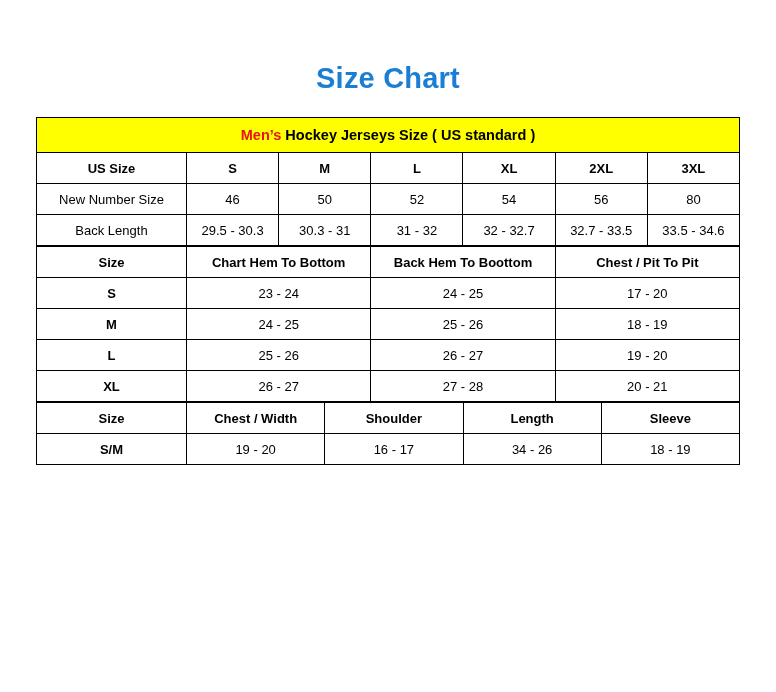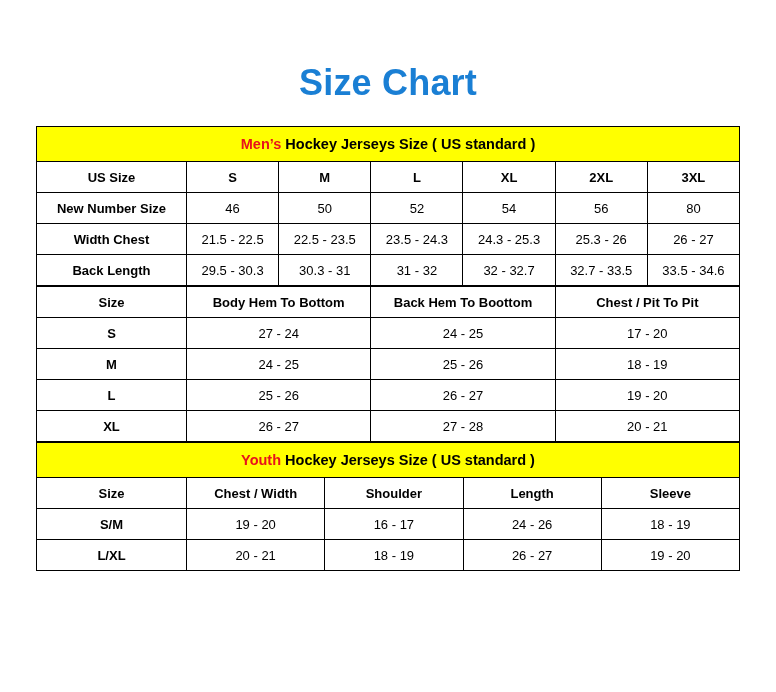--- a/index.html
+++ b/index.html
@@ -16,21 +16,21 @@
   }
   .page {
     position: relative;
     width: 776px;
     height: 692px;
     box-sizing: border-box;
   }
   .title {
     text-align: center;
     color: #1a7fd4;
-    font-size: 36px;
+    font-size: 29px;
     font-weight: bold;
     padding-top: 62px;
     letter-spacing: 0.2px;
   }
   .tables {
     margin: 22px 36px 0 36px;
   }
   table {
     border-collapse: collapse;
     width: 100%;
@@ -51,21 +51,21 @@
     font-size: 14.5px;
     padding: 7px 14px;
   }
   .band .accent {
     color: #e8131b;
   }
   .hdr td {
     font-weight: bold;
   }
   .rowlabel {
-    font-weight: bold;
+    font-weight: normal;
   }
   .bold {
     font-weight: bold;
   }
   
   .t-men col.c0 { width: 150px; }
   
   .t-women col.c0 { width: 150px; }
   
   .t-youth col.c0 { width: 150px; }
@@ -105,29 +105,20 @@
         <tr>
           <td class="rowlabel">New Number Size</td>
           <td>46</td>
           <td>50</td>
           <td>52</td>
           <td>54</td>
           <td>56</td>
           <td>80</td>
         </tr>
         <tr>
-          <td class="rowlabel">Width Chest</td>
-          <td>21.5 - 22.5</td>
-          <td>22.5 - 23.5</td>
-          <td>23.5 - 24.3</td>
-          <td>24.3 - 25.3</td>
-          <td>25.3 - 26</td>
-          <td>26 - 27</td>
-        </tr>
-        <tr>
           <td class="rowlabel">Back Length</td>
           <td>29.5 - 30.3</td>
           <td>30.3 - 31</td>
           <td>31 - 32</td>
           <td>32 - 32.7</td>
           <td>32.7 - 33.5</td>
           <td>33.5 - 34.6</td>
         </tr>
       </tbody>
     </table>
@@ -135,27 +126,27 @@
     <table class="t-women">
       <colgroup>
         <col class="c0">
           <col>
           <col>
           <col>
       </colgroup>
       <tbody>
         <tr class="hdr">
           <td>Size</td>
-          <td>Body Hem To Bottom</td>
+          <td>Chart Hem To Bottom</td>
           <td>Back Hem To Boottom</td>
           <td>Chest / Pit To Pit</td>
         </tr>
         <tr>
           <td class="bold">S</td>
-          <td>27 - 24</td>
+          <td>23 - 24</td>
           <td>24 - 25</td>
           <td>17 - 20</td>
         </tr>
         <tr>
           <td class="bold">M</td>
           <td>24 - 25</td>
           <td>25 - 26</td>
           <td>18 - 19</td>
         </tr>
         <tr>
@@ -175,41 +166,31 @@
 
     <table class="t-youth">
       <colgroup>
         <col class="c0">
           <col>
           <col>
           <col>
           <col>
       </colgroup>
       <tbody>
-        <tr class="band">
-          <td colspan="5"><span class="accent">Youth</span><span> Hockey Jerseys Size ( US standard )</span></td>
-        </tr>
         <tr class="hdr">
           <td>Size</td>
           <td>Chest / Width</td>
           <td>Shoulder</td>
           <td>Length</td>
           <td>Sleeve</td>
         </tr>
         <tr>
           <td class="bold">S/M</td>
           <td>19 - 20</td>
           <td>16 - 17</td>
-          <td>24 - 26</td>
+          <td>34 - 26</td>
           <td>18 - 19</td>
-        </tr>
-        <tr>
-          <td class="bold">L/XL</td>
-          <td>20 - 21</td>
-          <td>18 - 19</td>
-          <td>26 - 27</td>
-          <td>19 - 20</td>
         </tr>
       </tbody>
     </table>
 
   </div>
 </div>
 
 </body></html>

